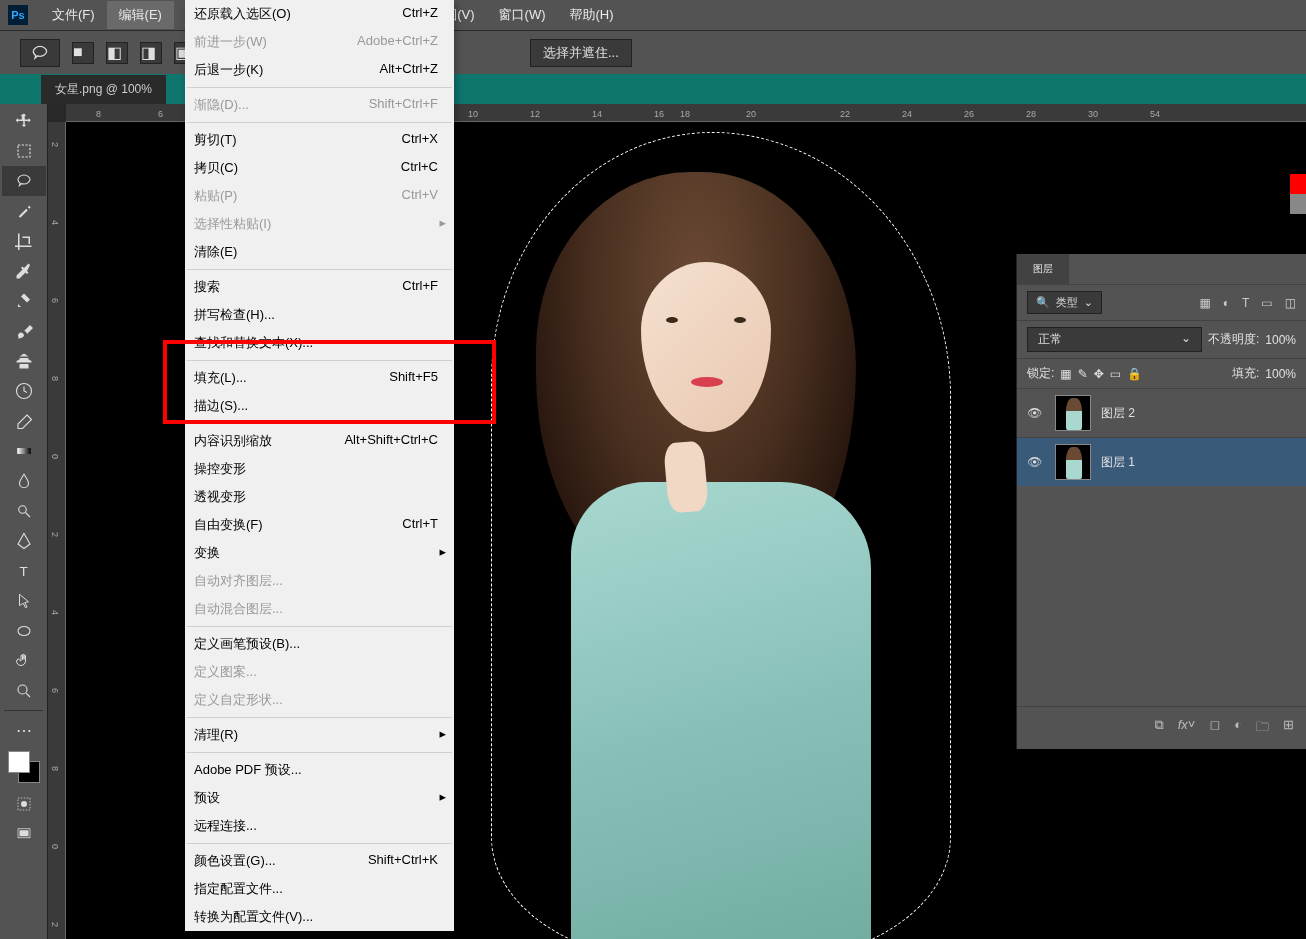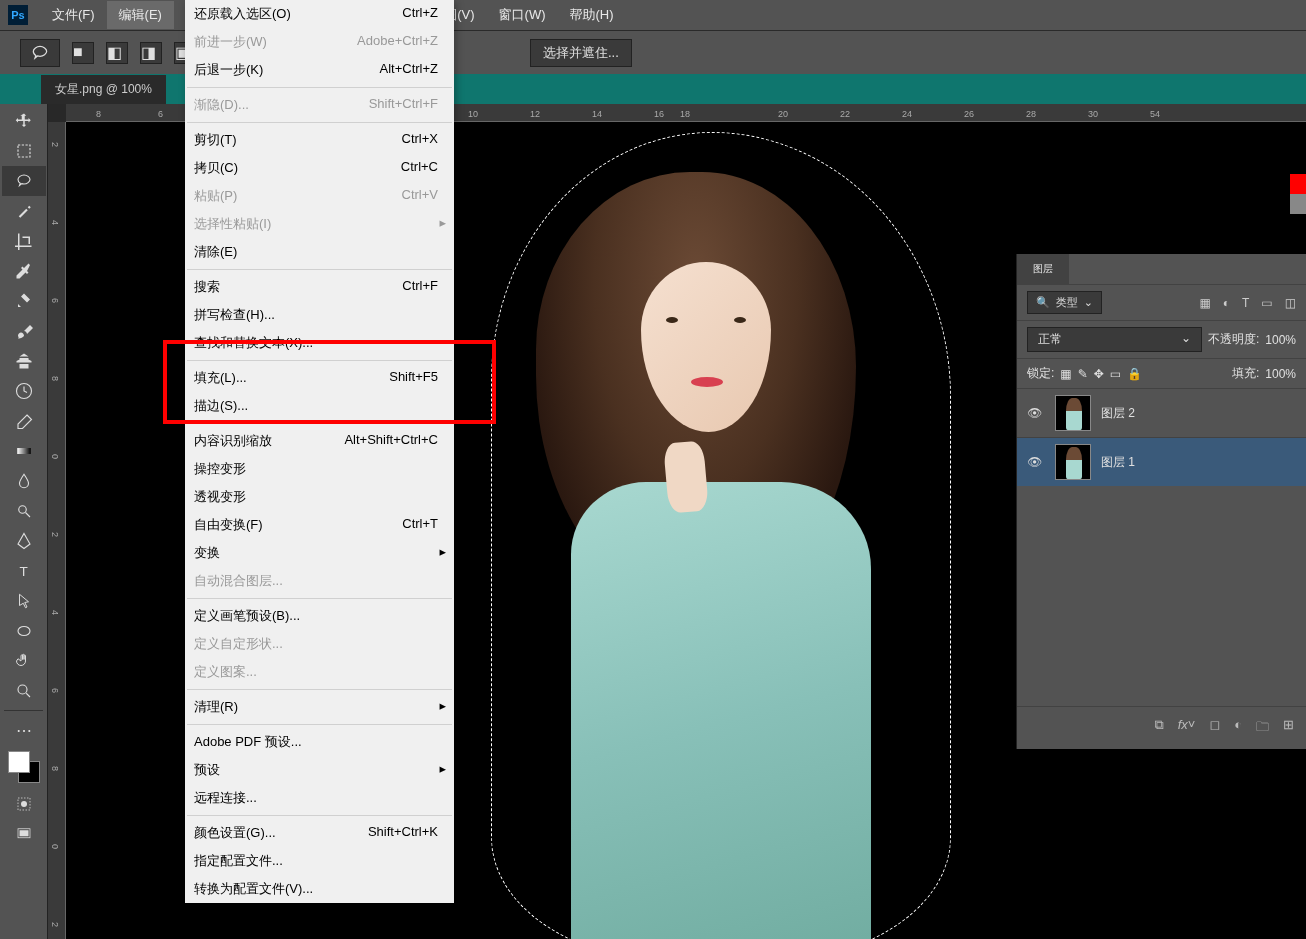--- a/index.html
+++ b/index.html
@@ -246,21 +246,21 @@
     <div class="ruler-h" id="ruler-h">
         <span style="left: 30px;">8</span>
         <span style="left: 92px;">6</span>
         <span style="left: 278px;">6</span>
         <span style="left: 340px;">8</span>
         <span style="left: 402px;">10</span>
         <span style="left: 464px;">12</span>
         <span style="left: 526px;">14</span>
         <span style="left: 588px;">16</span>
         <span style="left: 614px;">18</span>
-        <span style="left: 712px;">20</span>
+        <span style="left: 680px;">20</span>
         <span style="left: 774px;">22</span>
         <span style="left: 836px;">24</span>
         <span style="left: 898px;">26</span>
         <span style="left: 960px;">28</span>
         <span style="left: 1022px;">30</span>
         <span style="left: 1084px;">54</span>
       </div>
     <div class="ruler-v" id="ruler-v">
         <span style="top: 20px;">2</span>
         <span style="top: 98px;">4</span>
@@ -370,34 +370,38 @@
     </div>
     <div class="dd-item">
       <span>自由变换(F)</span>
       <span>Ctrl+T</span>
     </div>
     <div class="dd-item dd-arrow">
       <span>变换</span>
       <span></span>
     </div>
     <div class="dd-item disabled">
+      <span>自动对齐图层...</span>
+      <span></span>
+    </div>
+    <div class="dd-item disabled">
       <span>自动混合图层...</span>
       <span></span>
     </div>
     <div class="dd-sep"></div>
     <div class="dd-item">
       <span>定义画笔预设(B)...</span>
       <span></span>
     </div>
     <div class="dd-item disabled">
+      <span>定义图案...</span>
+      <span></span>
+    </div>
+    <div class="dd-item disabled">
       <span>定义自定形状...</span>
-      <span></span>
-    </div>
-    <div class="dd-item disabled">
-      <span>定义图案...</span>
       <span></span>
     </div>
     <div class="dd-sep"></div>
     <div class="dd-item dd-arrow">
       <span>清理(R)</span>
       <span></span>
     </div>
     <div class="dd-sep"></div>
     <div class="dd-item">
       <span>Adobe PDF 预设...</span>

